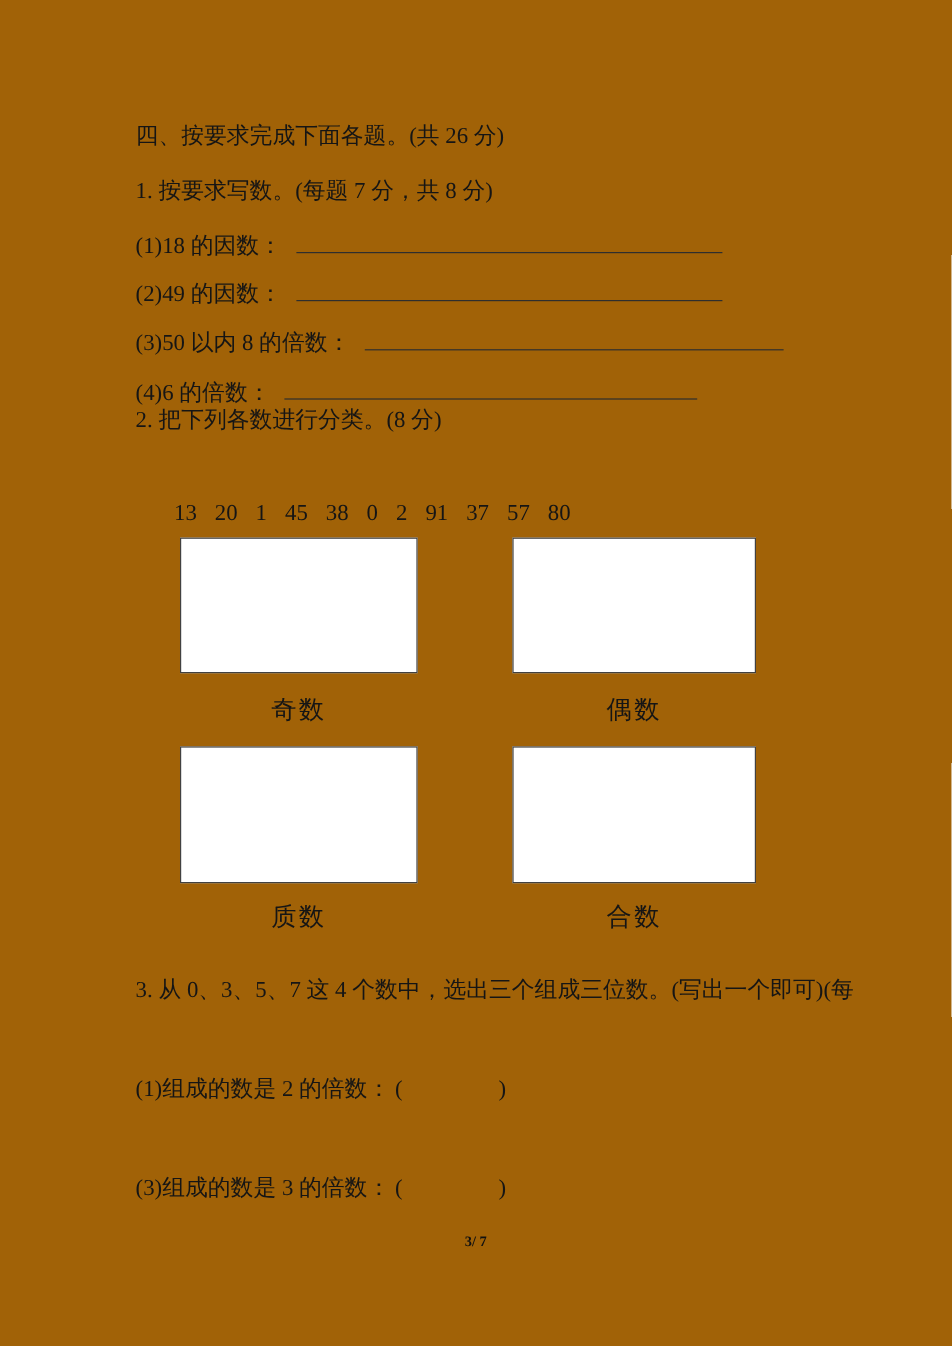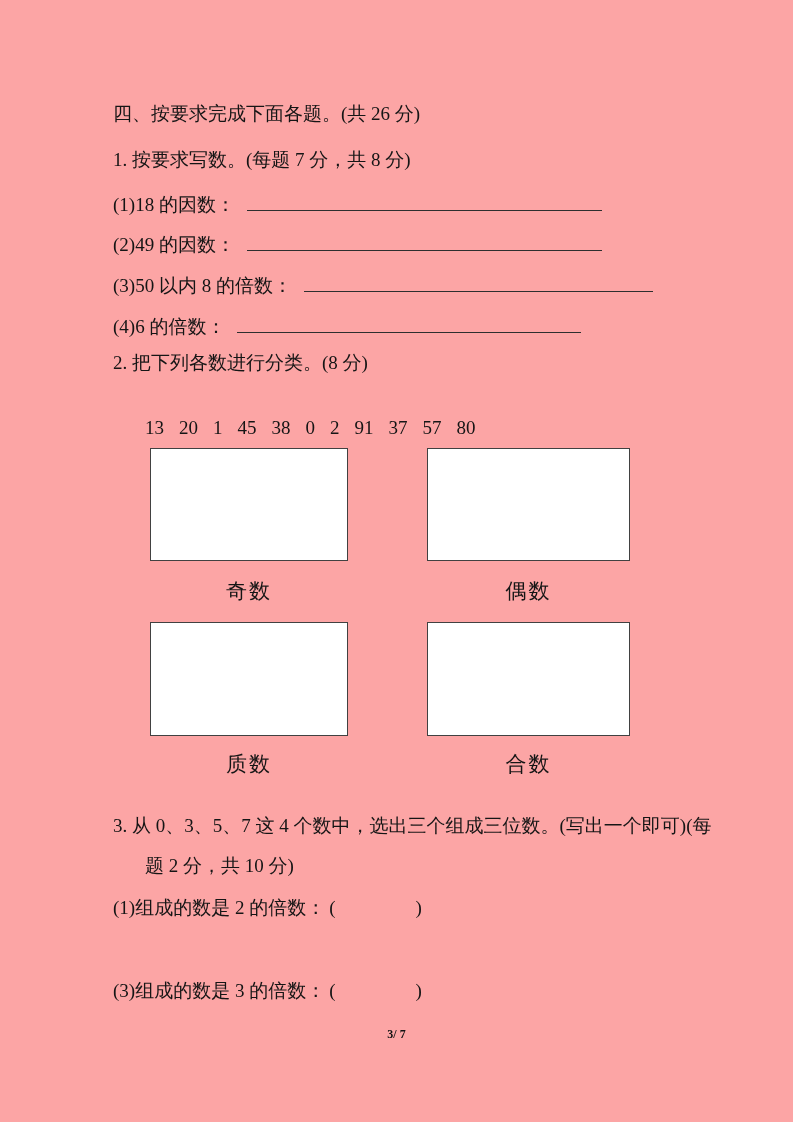--- a/index.html
+++ b/index.html
@@ -1,17 +1,17 @@
 <!DOCTYPE html>
 <html><head>
 <meta charset="utf-8">
 <style>
   html,body{margin:0;padding:0;background:#ffffff;}
   .page{
-    position:relative;width:793px;height:1122px;background:#fca5a5;
+    position:relative;width:793px;height:1122px;background:#a16207;
     font-family:"Liberation Serif","DejaVu Serif",serif;
     font-size:19px;color:#151515;overflow:hidden;
   }
   .line{position:absolute;left:113px;white-space:nowrap;line-height:26px;}
   .indent{left:145px;}
   .blank{display:inline-block;height:20px;border-bottom:1.4px solid #2e2e2e;margin-left:12px;}
   .blank-a{width:355px;}
   .blank-b{width:355px;}
   .blank-c{width:349px;}
   .blank-d{width:344px;}
@@ -25,21 +25,21 @@
   .lbl-r1{top:574px;}
   .lbl-r2{top:747px;}
   .paren-gap{display:inline-block;width:80px;}
   .open-paren{margin-left:4px;}
   .l-sec{top:101px;}
   .l-q1h{top:147px;}
   .l-q1i1{top:190px;}
   .l-q1i2{top:230px;}
   .l-q1i3{top:271px;}
   .l-q1i4{top:312px;}
-  .l-q2h{top:350px;}
+  .l-q2h{top:338px;}
   .l-nums{top:395px;left:145px;margin-top:20px;}
   .l-q3h1{top:813px;}
   .l-q3h2{top:853px;}
   .l-q3i1{top:895px;}
   .l-q3i2{top:937px;}
   .l-q3i3{top:978px;}
   .footer{
     position:absolute;top:1027px;left:0;width:100%;text-align:center;
     font-family:Liberation Serif, serif;
     font-weight:bold;font-size:12px;line-height:14px;color:#111;
@@ -87,21 +87,20 @@
   <div class="box box-r1 box-c2"></div>
   <div class="box-label lbl-r1 box-c1">奇数</div>
   <div class="box-label lbl-r1 box-c2">偶数</div>
 
   <div class="box box-r2 box-c1"></div>
   <div class="box box-r2 box-c2"></div>
   <div class="box-label lbl-r2 box-c1">质数</div>
   <div class="box-label lbl-r2 box-c2">合数</div>
 
   <div class="line l-q3h1">3. 从 0、3、5、7 这 4 个数中，选出三个组成三位数。(写出一个即可)(每</div>
-  <div class="line indent l-q3h2">题 2 分，共 10 分)</div>
 
   <div class="line l-q3i1">
     <span>(1)组成的数是 2 的倍数：</span><span class="open-paren">(</span><span class="paren-gap"></span><span>)</span>
   </div>
   <div class="line l-q3i3">
     <span>(3)组成的数是 3 的倍数：</span><span class="open-paren">(</span><span class="paren-gap"></span><span>)</span>
   </div>
 
   <div class="footer">3/ 7</div>
 

